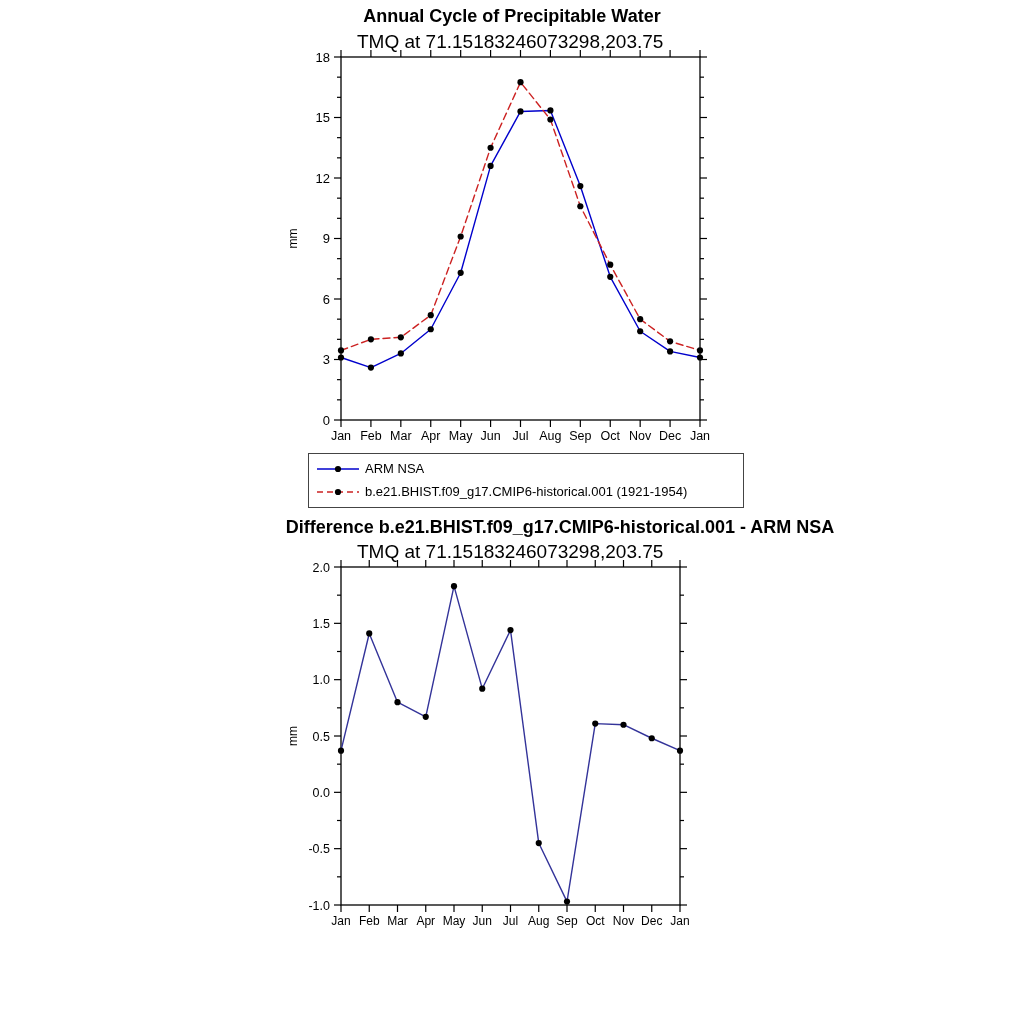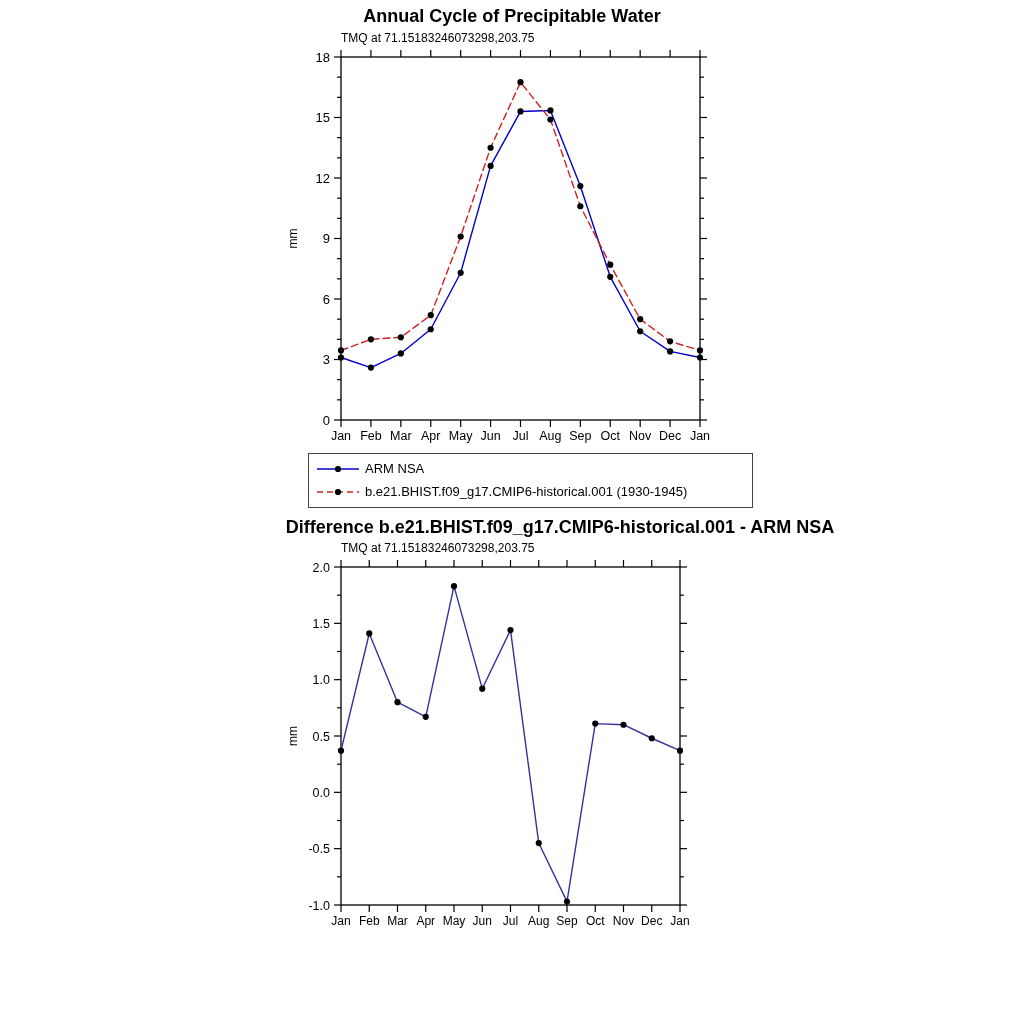--- a/index.html
+++ b/index.html
@@ -8,30 +8,30 @@
     font-family:"Liberation Sans", sans-serif;color:#000;
     overflow:hidden;
   }
   .title{
     position:absolute;left:0;width:1024px;text-align:center;
     font-weight:bold;font-size:18px;color:#000;white-space:nowrap;
   }
   .top-title{top:6px;}
   .bottom-title{top:517px;padding-left:48px;}
   .subtitle{
-    position:absolute;font-size:12px;color:#000;white-space:nowrap;
+    position:absolute;font-size:19px;color:#000;white-space:nowrap;margin-left:16px;
   }
   .top-subtitle{left:341px;top:31px;}
   .bottom-subtitle{left:341px;top:541px;}
   .chart-svg{position:absolute;}
   #chart-top{left:280px;top:45px;}
   #chart-bottom{left:280px;top:555px;}
   .legend{
     position:absolute;left:308px;top:453px;width:434px;
-    border:1px solid #444;background:#fff;padding:3px 9px 4px 0;
+    border:1px solid #444;background:#fff;padding:3px 0 4px 0;
   }
   .legend-row{display:flex;align-items:center;height:23px;}
   .legend-sample{margin-left:6px;flex:0 0 auto;display:block;}
   .legend-label{font-size:13px;margin-left:4px;white-space:nowrap;}
   svg text{font-family:"Liberation Sans", sans-serif;}
 </style>
 </head>
 <body>
 
 <div>
@@ -163,21 +163,21 @@
           <line x1="2" y1="8" x2="44" y2="8" stroke="#0000cc" stroke-width="1.4"></line>
           <circle cx="23" cy="8" r="3.1" fill="#000000"></circle>
         </svg>
       <span class="legend-label">ARM NSA</span>
     </div>
     <div class="legend-row">
       <svg class="legend-sample" width="46" height="16">
           <line x1="2" y1="8" x2="44" y2="8" stroke="#cc2222" stroke-width="1.4" stroke-dasharray="6,4"></line>
           <circle cx="23" cy="8" r="3.1" fill="#000000"></circle>
         </svg>
-      <span class="legend-label">b.e21.BHIST.f09_g17.CMIP6-historical.001 (1930-1945)</span>
+      <span class="legend-label">b.e21.BHIST.f09_g17.CMIP6-historical.001 (1921-1954)</span>
     </div>
   </div>
 
   <div class="title bottom-title">Difference b.e21.BHIST.f09_g17.CMIP6-historical.001 - ARM NSA</div>
 
   <div class="subtitle bottom-subtitle">TMQ at 71.15183246073298,203.75</div>
 
   <svg id="chart-bottom" class="chart-svg" width="450" height="378" viewBox="0 0 450 378">
       <line x1="57" y1="321.8333333333333" x2="61" y2="321.8333333333333" stroke="#000000" stroke-width="1.2"></line>
       <line x1="400" y1="321.8333333333333" x2="404" y2="321.8333333333333" stroke="#000000" stroke-width="1.2"></line>

